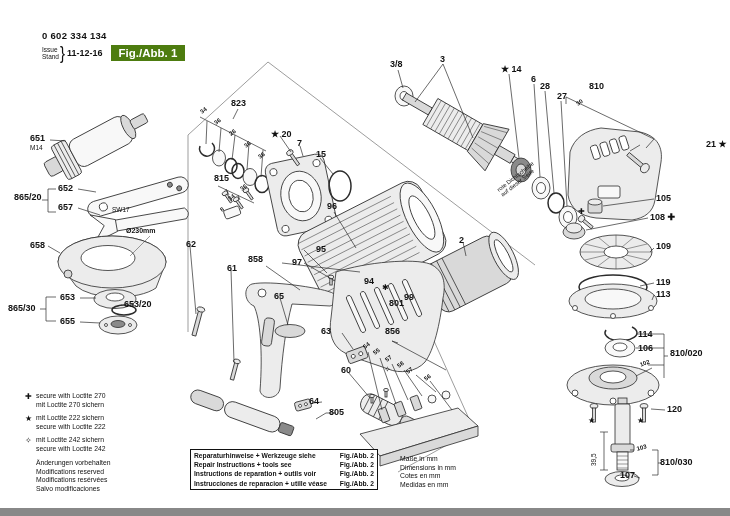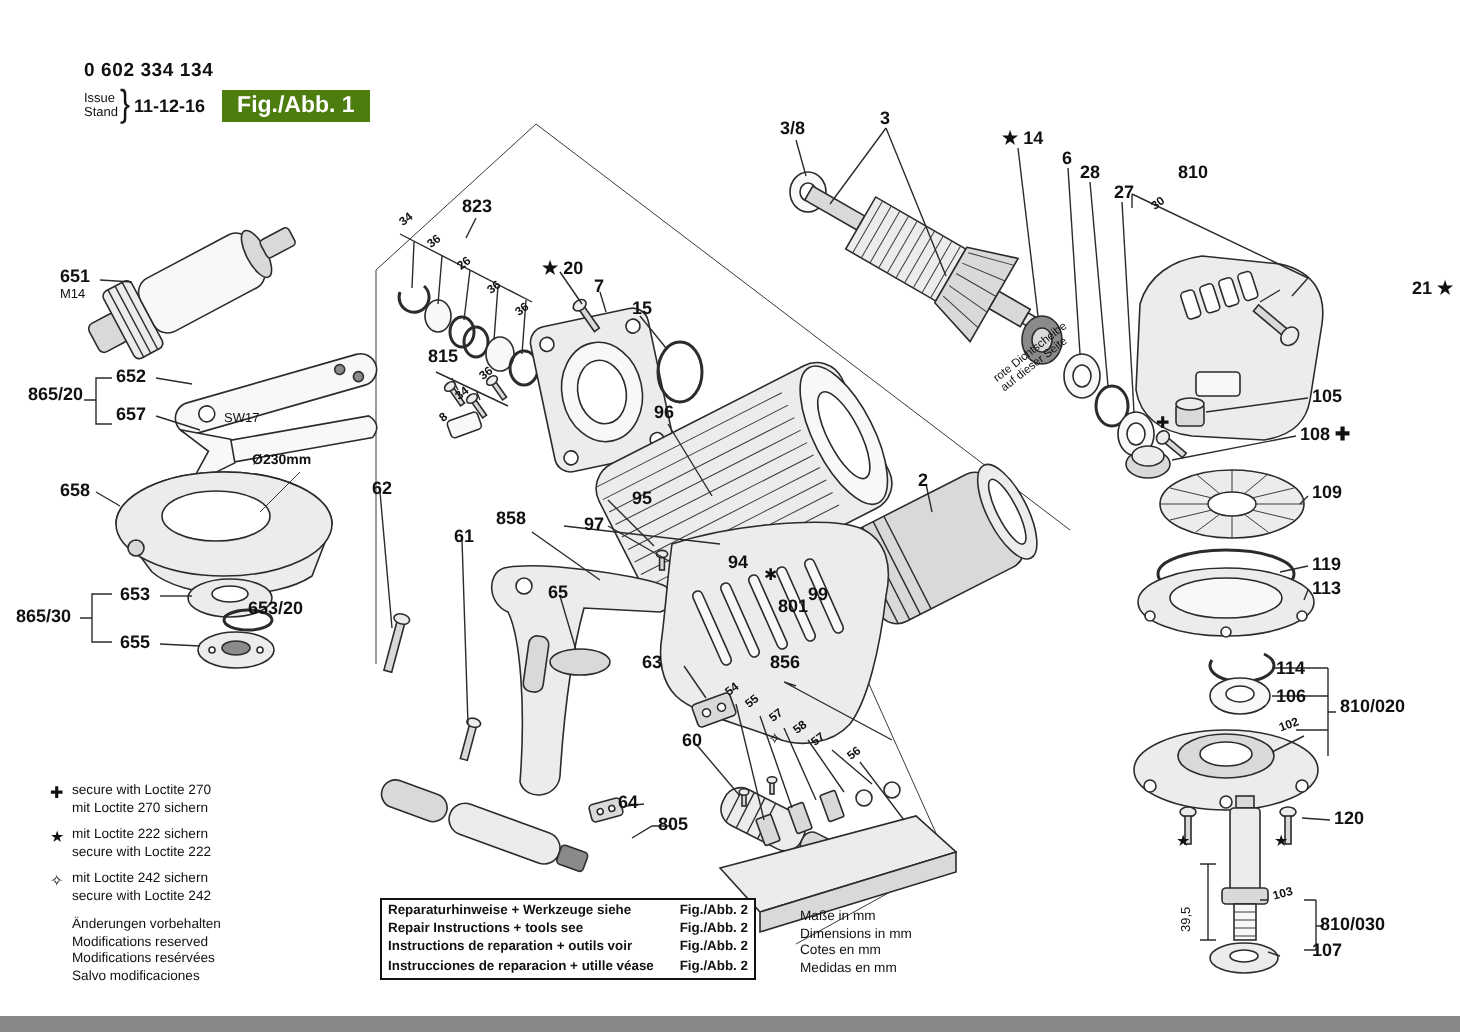--- a/index.html
+++ b/index.html
@@ -506,21 +506,21 @@
       <div class="co lbl" style="left: 638px; top: 330px;">114</div>
       <div class="co lbl" style="left: 638px; top: 344px;">106</div>
       <div class="co diag" style="left: 639px; top: 362px; transform: rotate(-20deg);">102</div>
       <div class="co lbl" style="left: 670px; top: 349px;">810/020</div>
       <div class="co lbl" style="left: 667px; top: 405px;">120</div>
       <div class="co sym" style="left: 588px; top: 417px;">★</div>
       <div class="co sym" style="left: 637px; top: 417px;">★</div>
       <div class="co diag" style="left: 636px; top: 446px; transform: rotate(-15deg);">103</div>
       <div class="co dim" style="left: 591px; top: 466px; transform: rotate(-90deg);">39,5</div>
       <div class="co lbl" style="left: 660px; top: 458px;">810/030</div>
-      <div class="co lbl" style="left: 656px; top: 471px;">107</div>
+      <div class="co lbl" style="left: 620px; top: 471px;">107</div>
       <div class="co lbl" style="left: 385px; top: 327px;">856</div>
       <div class="co diag" style="left: 362px; top: 345px; transform: rotate(-38deg);">54</div>
       <div class="co diag" style="left: 372px; top: 351px; transform: rotate(-38deg);">55</div>
       <div class="co diag" style="left: 384px; top: 358px; transform: rotate(-38deg);">57</div>
       <div class="co sym" style="left: 384px; top: 366px;">✧</div>
       <div class="co diag" style="left: 396px; top: 364px; transform: rotate(-38deg);">58</div>
       <div class="co diag" style="left: 405px; top: 370px; transform: rotate(-38deg);">57</div>
       <div class="co diag" style="left: 423px; top: 377px; transform: rotate(-38deg);">56</div>
       <div class="co note" style="left: 496px; top: 188px; transform: rotate(-38deg);">rote Dichtscheibe
 auf dieser Seite</div>

